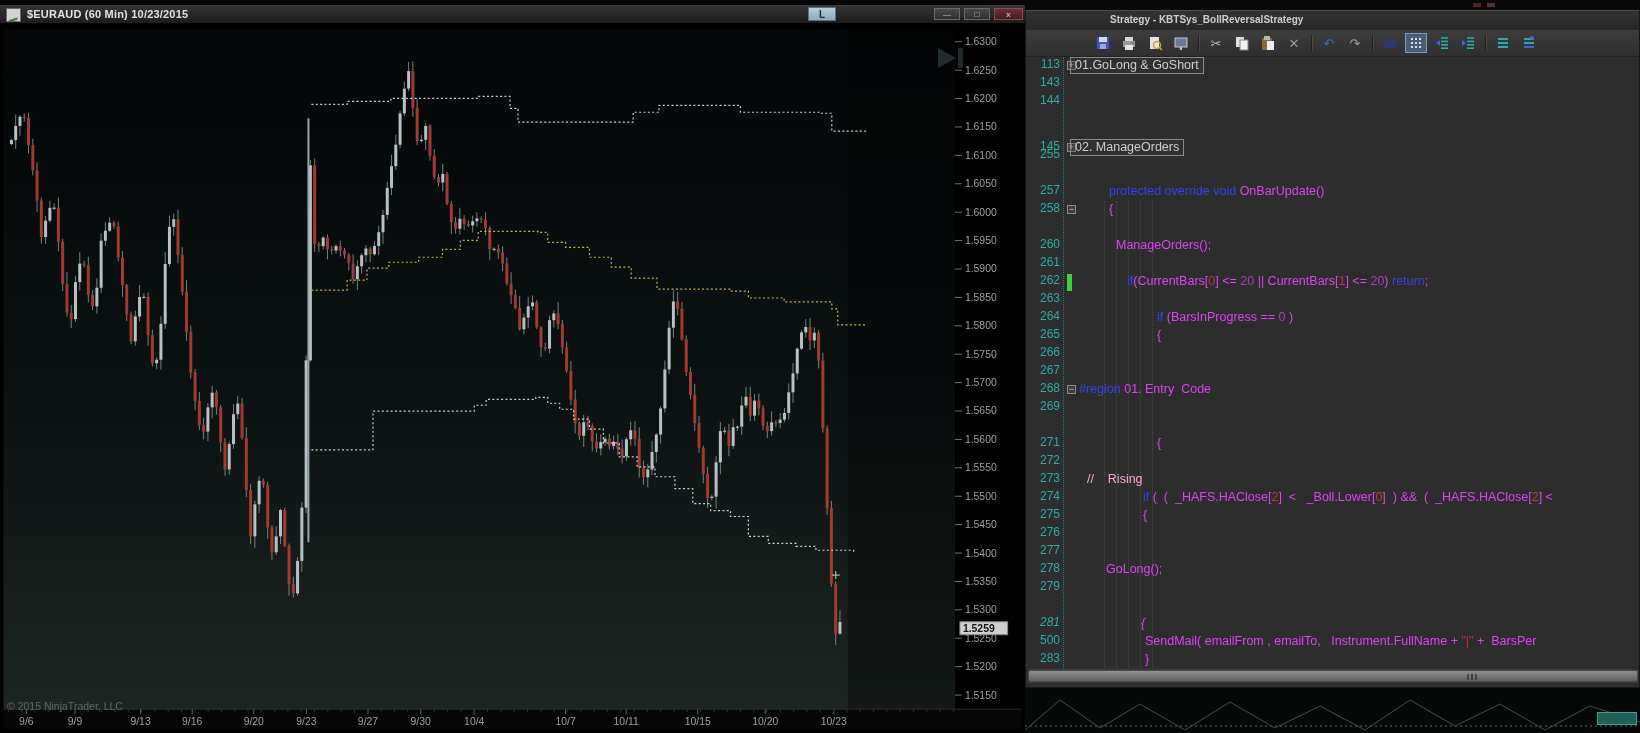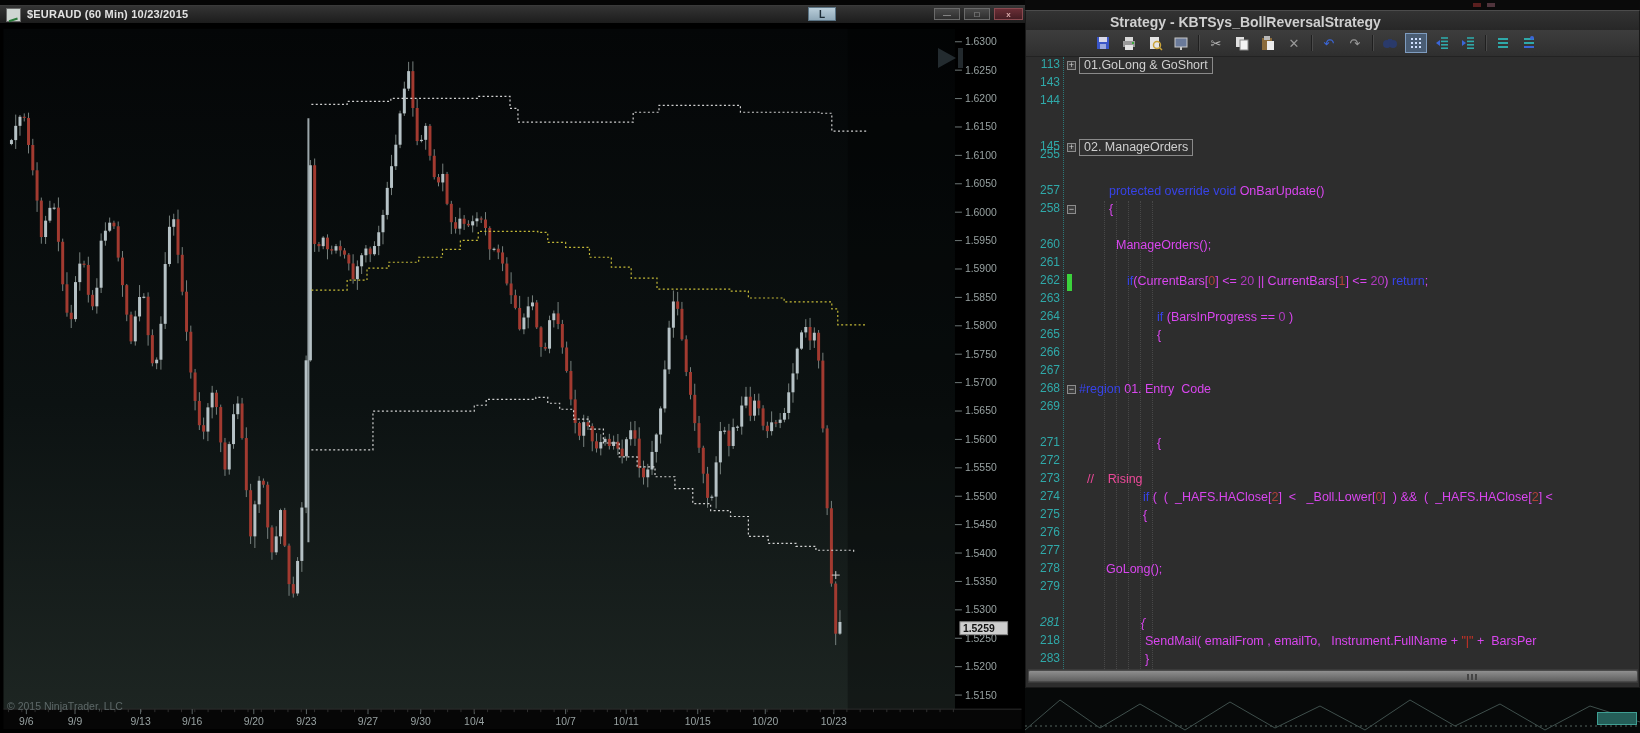--- a/index.html
+++ b/index.html
@@ -25,38 +25,38 @@
   #statusLine{position:absolute;left:7px;top:45px;font-size:11.5px;color:#b2b8b8;white-space:nowrap;}
   #copyright{position:absolute;left:7px;top:694px;font-size:10.5px;color:#5d6868;}
   #playbackIcon{position:absolute;left:936px;top:40px;width:34px;height:24px;opacity:.5;}
   #chartSvg{position:absolute;left:0;top:0;}
 
   
   #stratWin{position:absolute;left:1025px;top:10px;width:615px;height:678px;background:#2d2d2d;
     border:1px solid #191919;border-top:1px solid #4c4c4c;box-sizing:border-box;}
   #stratTitlebar{position:absolute;left:0;top:0;width:100%;height:19px;background:linear-gradient(#333333,#272727);
     border-bottom:1px solid #1c1c1c;}
-  #stratTitle{position:absolute;left:84px;top:3px;font-size:14px;font-weight:bold;color:#cfcfcf;}
+  #stratTitle{position:absolute;left:84px;top:3px;font-size:10px;font-weight:bold;color:#cfcfcf;}
   #toolbar{position:absolute;left:0;top:19px;width:100%;height:27px;background:linear-gradient(#3d3d3d,#2f2f2f);
     border-bottom:1px solid #222;display:flex;align-items:center;padding-left:66px;box-sizing:border-box;}
   .tbIcon{width:22px;height:20px;margin-right:4px;display:flex;align-items:center;justify-content:center;
     font-size:13px;color:#b5b5b5;position:relative;}
   .tbIcon.hl{background:#4a5d74;border:1px solid #7e9cc0;box-sizing:border-box;}
   .tbSep{width:1px;height:16px;background:#1f1f1f;border-right:1px solid #4a4a4a;margin:0 5px 0 2px;}
 
   #codeArea{position:absolute;left:0;top:46px;width:100%;height:612px;background:#2d2d2d;overflow:hidden;}
   .codeRow{position:absolute;left:0;width:100%;height:18px;padding-left:40px;}
   .lineNum{position:absolute;left:0;top:0;width:34px;text-align:right;font-size:12px;color:#2fa9a9;}
   .gutterDots{position:absolute;left:37px;top:0;height:612px;width:0;border-left:1px dotted #2b7878;}
   .foldBox{position:absolute;left:41px;top:4px;width:9px;height:9px;background:#3d3d3d;border:1px solid #8c8c8c;
     color:#cfcfcf;font-size:9px;line-height:7px;text-align:center;box-sizing:border-box;}
-  .regionBox{position:absolute;top:0;left:53px;height:15px;border:1px solid #8a8a8a;padding:0 4px;
+  .regionBox{position:absolute;top:0;left:44px;height:15px;border:1px solid #8a8a8a;padding:0 4px;
     font-size:12.5px;color:#cfcfcf;line-height:15px;background:rgba(60,60,60,.25);white-space:nowrap;}
   .codeText{position:absolute;top:1px;font-size:12.5px;white-space:pre;color:#c4c4c4;}
-  .seg-k{color:#3743e8;} .seg-d{color:#d946ef;} .seg-g{color:#ec4899;}
+  .seg-k{color:#3743e8;} .seg-d{color:#d946ef;} .seg-g{color:#f9a8d4;}
   .seg-n2{color:#b03ac0;} .seg-i{color:#b04038;} .seg-s{color:#cc3226;}
   .changeBar{position:absolute;left:41px;top:1px;width:5px;height:17px;background:#3bd23b;}
   .indentGuide{position:absolute;width:0;border-left:1px dotted rgba(170,170,170,.22);}
 
   #hScroll{position:absolute;left:2px;top:658px;width:610px;height:14px;background:#3a3a3a;}
   #hThumb{position:absolute;left:0;top:1px;width:100%;height:12px;border-radius:2px;
     background:linear-gradient(#8f8f8f,#606060);border:1px solid #4a4a4a;box-sizing:border-box;}
   #hGrip{position:absolute;left:72%;top:3px;width:12px;height:6px;
     background:repeating-linear-gradient(90deg,#444 0 2px,transparent 2px 4px);}
 
@@ -859,21 +859,21 @@
           <span class="codeText" style="left: 80px;"><span class="seg-d">GoLong();</span></span>
         </div>
         <div class="codeRow" style="top: 522px;">
           <span class="lineNum">279</span>
         </div>
         <div class="codeRow" style="top: 558px; font-style: italic;">
           <span class="lineNum">281</span>
           <span class="codeText" style="left: 115px;"><span class="seg-d">{</span></span>
         </div>
         <div class="codeRow" style="top: 576px;">
-          <span class="lineNum">218</span>
+          <span class="lineNum">500</span>
           <span class="codeText" style="left: 119px;"><span class="seg-d">SendMail( emailFrom , emailTo,   Instrument.FullName + </span><span class="seg-s">"|"</span><span class="seg-d"> +  BarsPer</span></span>
         </div>
         <div class="codeRow" style="top: 594px;">
           <span class="lineNum">283</span>
           <span class="codeText" style="left: 119px;"><span class="seg-d">}</span></span>
         </div>
       </div>
     <div id="hScroll">
       <div id="hThumb">
           <div id="hGrip"></div>

